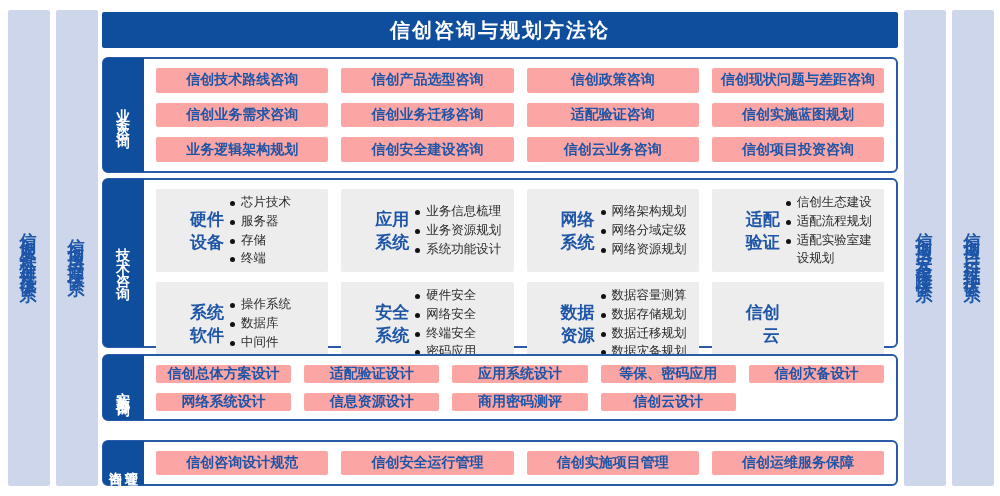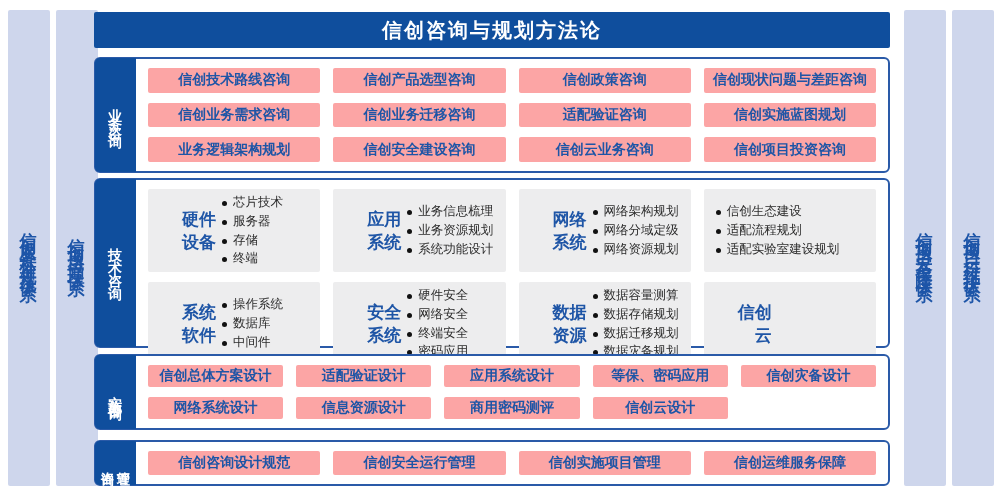--- a/index.html
+++ b/index.html
@@ -16,35 +16,35 @@
   }
   .side-bar .vtext {
     writing-mode:vertical-rl; text-orientation:upright;
     color:#1d55a8; font-weight:bold; font-size:17px; letter-spacing:6px;
   }
   .side-bar.l1 { left:8px; }
   .side-bar.l2 { left:56px; }
   .side-bar.r1 { left:904px; }
   .side-bar.r2 { left:952px; }
   
-  .main { position:absolute; left:94px; width:796px; top:0; height:496px; }
+  .main { position:absolute; left:102px; width:796px; top:0; height:496px; }
   .title-bar {
     position:absolute; left:0; top:12px; width:796px; height:36px;
     background:#0f4e9d; color:#fff; font-weight:bold; font-size:20px;
     display:flex; align-items:center; justify-content:center;
     letter-spacing:2px; border-radius:2px;
   }
   
   .sec {
     position:absolute; left:0; width:796px;
     background:#fff; border:2px solid #2a5aa8; border-radius:6px;
   }
   .sec-0 { top:57px;  height:116px; }
   .sec-1 { top:178px; height:170px; }
-  .sec-2 { top:354px; height:76px;  }
+  .sec-2 { top:354px; height:67px;  }
   .sec-3 { top:440px; height:46px;  }
   .sec-label {
     position:absolute; left:-1px; top:-1px; bottom:-1px; width:41px;
     background:#0f4e9d; border-radius:5px 0 0 5px;
     display:flex; flex-direction:row; gap:3px;
     align-items:center; justify-content:center;
   }
   .sec-label .vtext {
     writing-mode:vertical-rl; text-orientation:upright;
     color:#fff; font-weight:bold; font-size:14px; line-height:1;
@@ -145,20 +145,21 @@
             </div>
             <div class="card">
               <div class="card-name">网络<br>系统</div>
               <ul class="card-bullets">
                 <li>网络架构规划</li>
                 <li>网络分域定级</li>
                 <li>网络资源规划</li>
               </ul>
             </div>
             <div class="card">
+              <div class="card-name">适配<br>验证</div>
               <ul class="card-bullets">
                 <li>信创生态建设</li>
                 <li>适配流程规划</li>
                 <li>适配实验室建设规划</li>
               </ul>
             </div>
             <div class="card">
               <div class="card-name">系统<br>软件</div>
               <ul class="card-bullets">
                 <li>操作系统</li>

